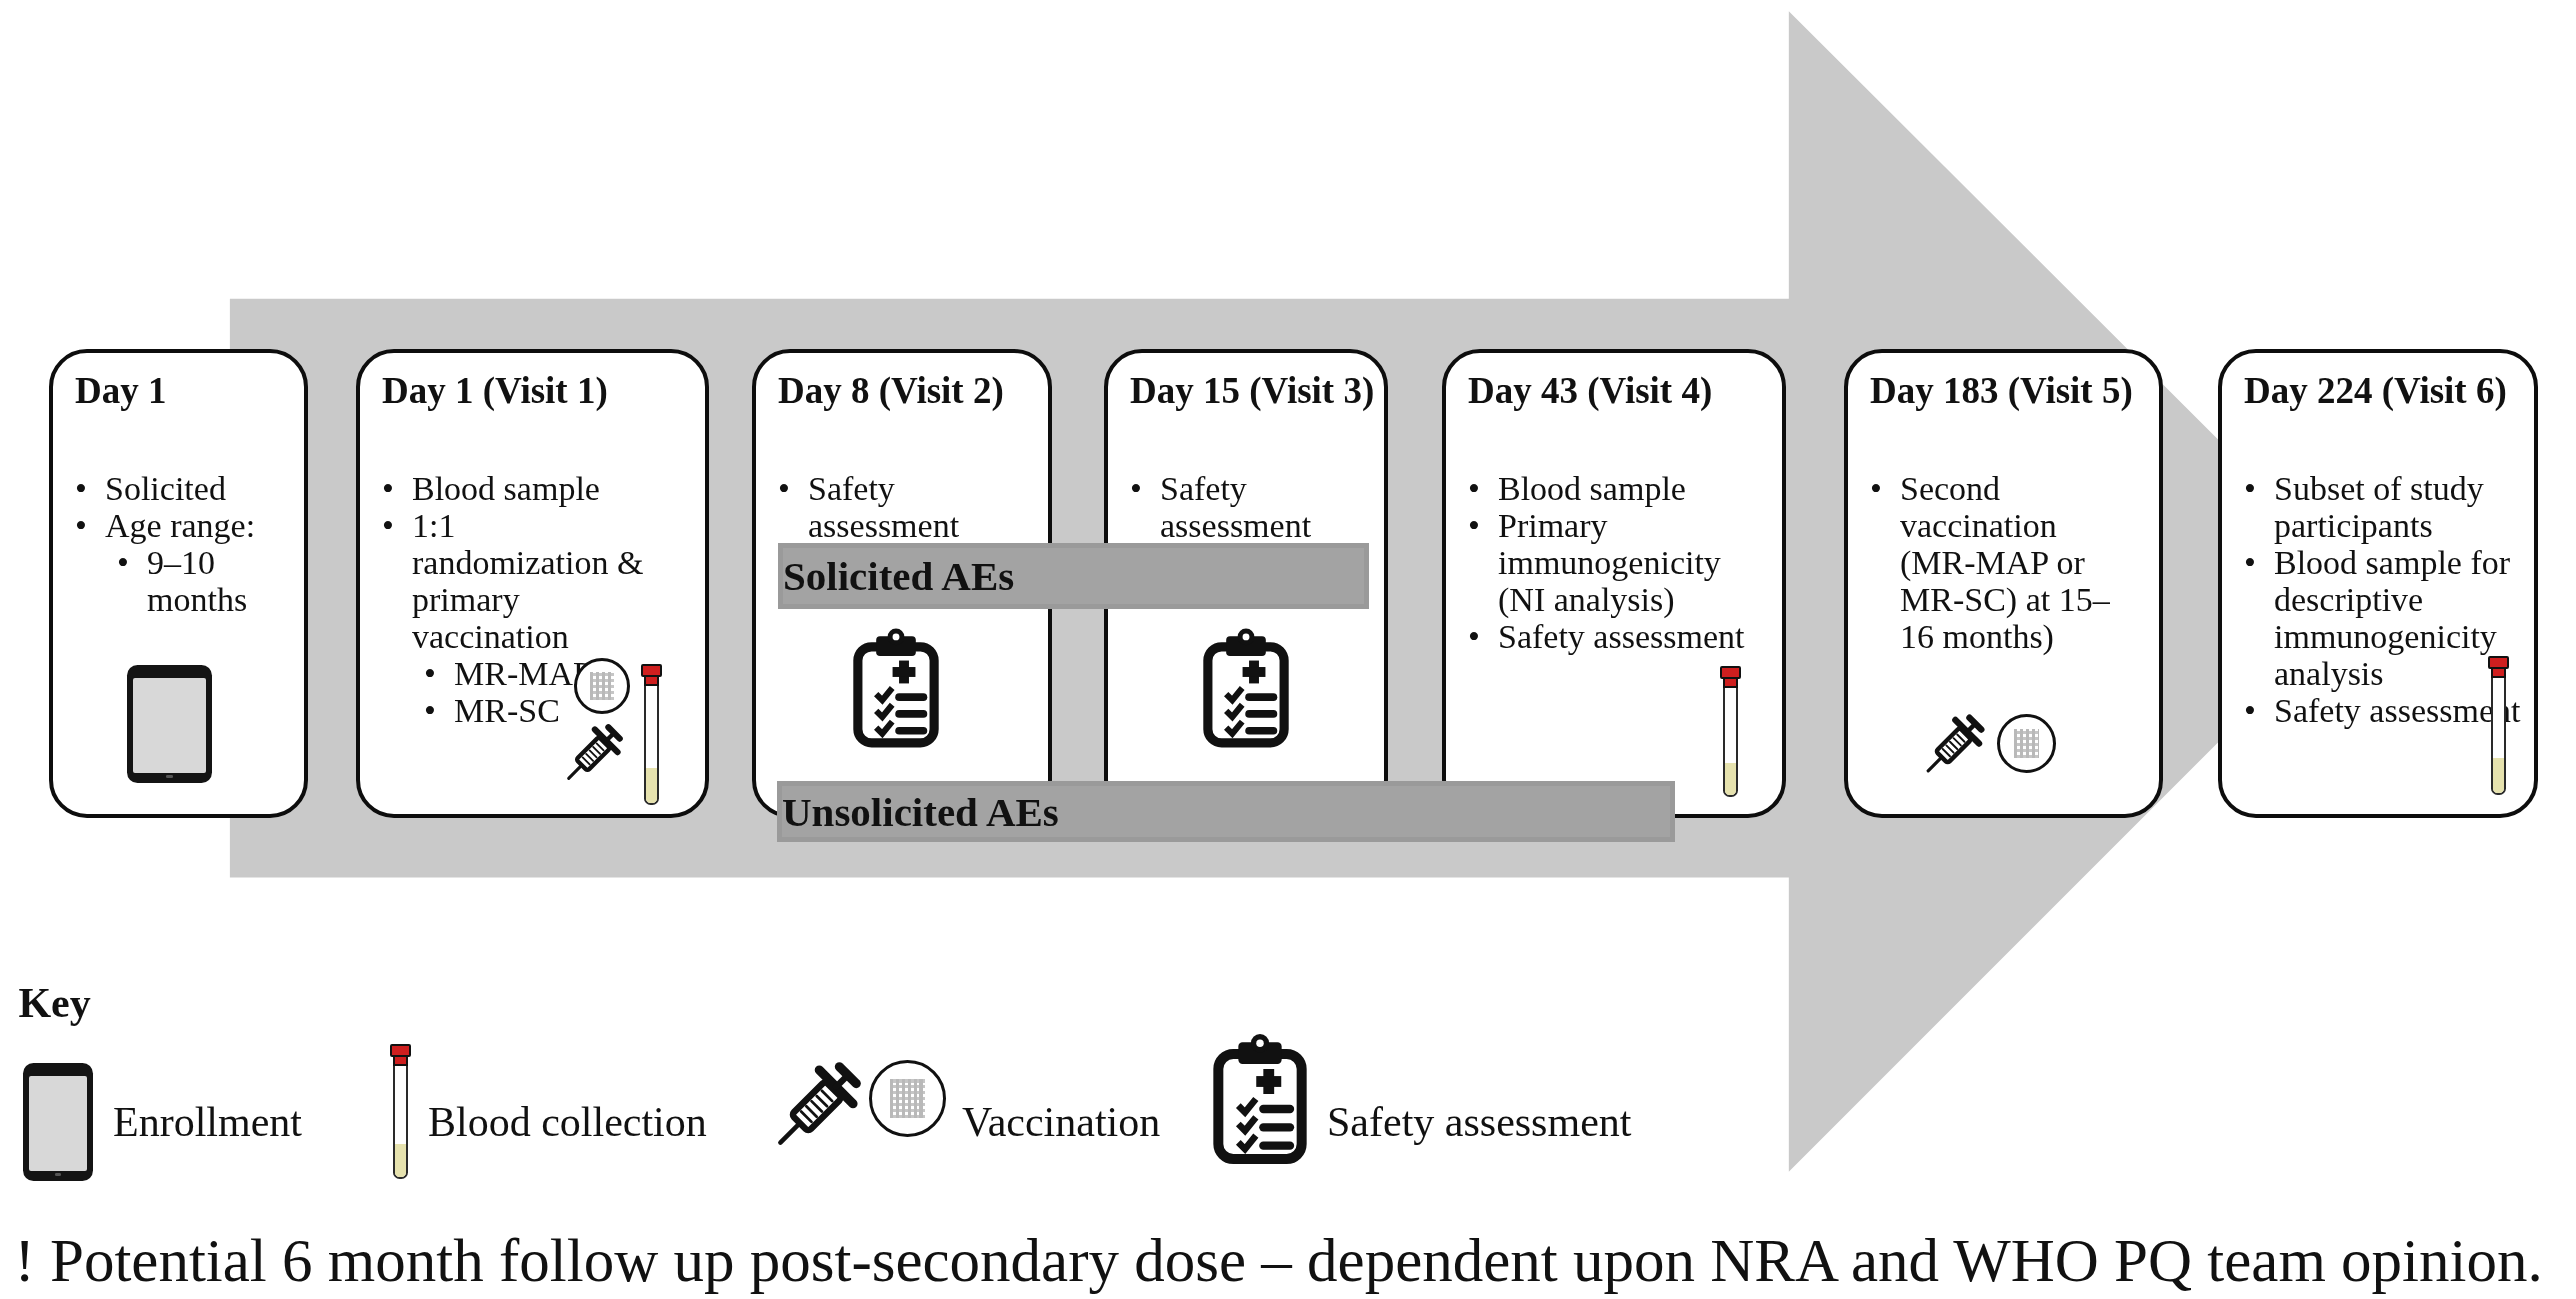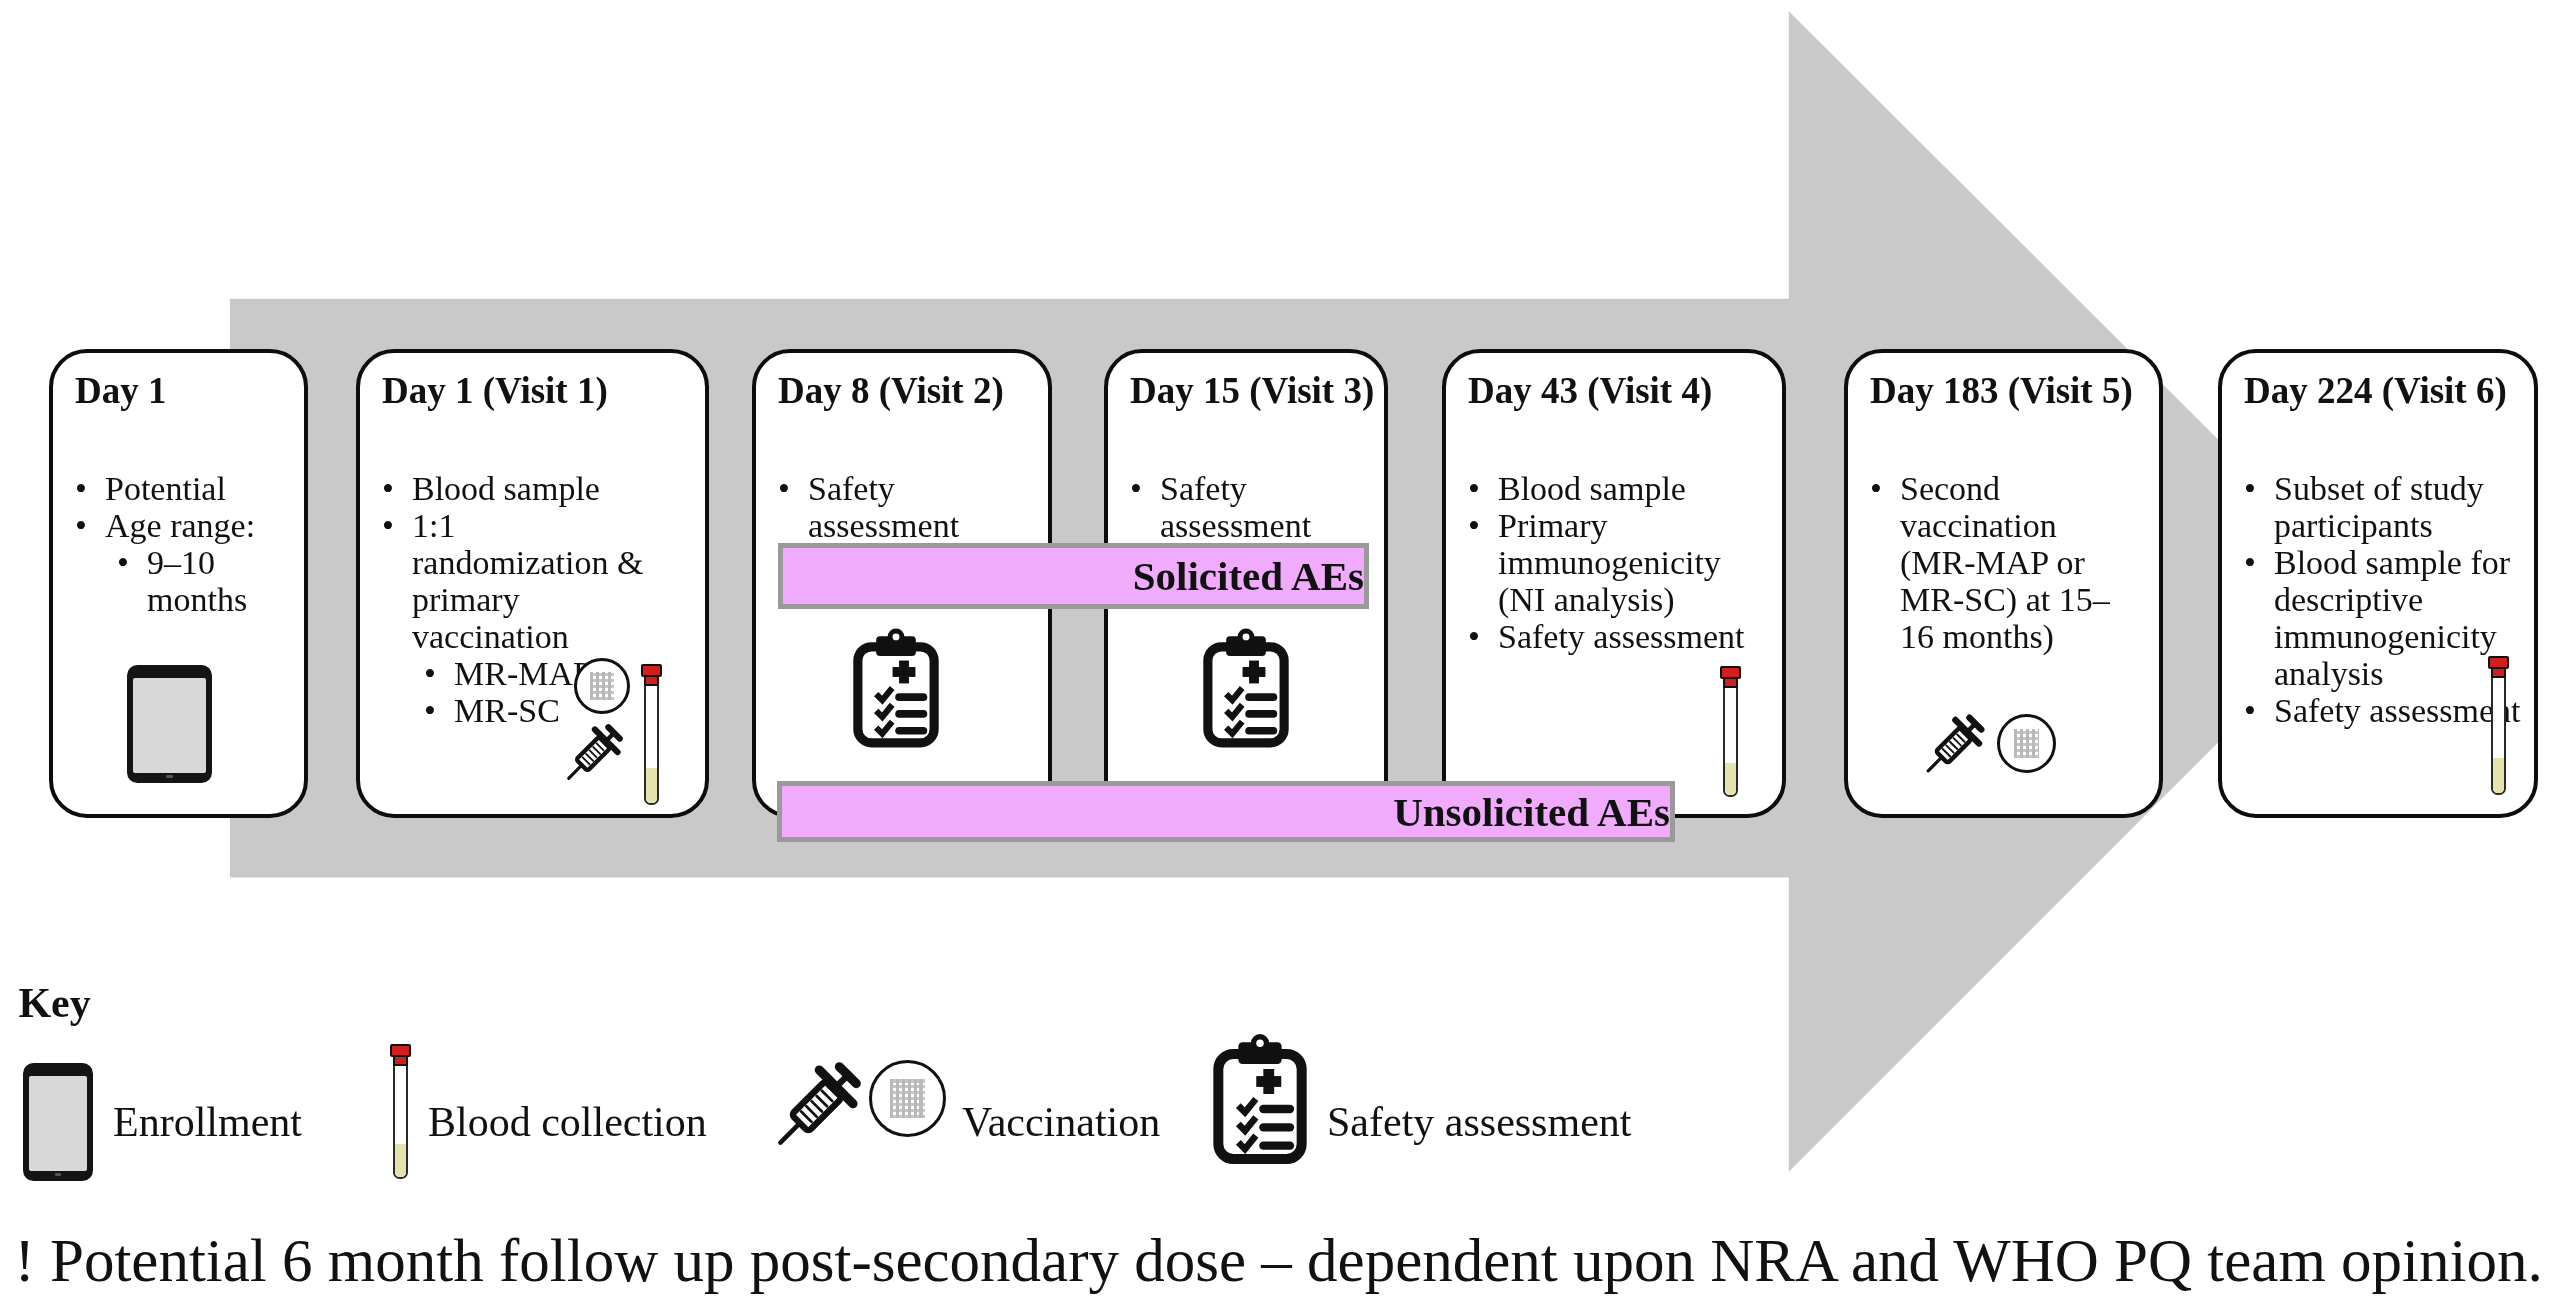--- a/index.html
+++ b/index.html
@@ -19,22 +19,22 @@
   }
   .box h3{margin:0;font-size:37px;font-weight:700;line-height:1.12;white-space:nowrap}
   .list{margin-top:59px;font-size:34px;line-height:37px}
   .li{display:flex}
   .li .b{width:30px;flex:none}
   .li.sub{margin-left:42px}
   .w420{max-width:276px}
   .w360{max-width:236px}
   .w385{max-width:253px}
   .band{
-    position:absolute;z-index:4;background:#f0abfc;border:5.3px solid var(--c-band_border);
-    display:flex;align-items:center;justify-content:flex-end;
+    position:absolute;z-index:4;background:#a3a3a3;border:5.3px solid var(--c-band_border);
+    display:flex;align-items:center;justify-content:flex-start;
     font-size:41px;font-weight:700;
   }
   .icon{position:absolute;z-index:3}
   
   .tablet{background:#141414;border-radius:10.5px;padding:13px 5.9px 10.5px}
   .tablet .screen{width:100%;height:100%;background:var(--c-tablet_screen);border-radius:2px}
   .tablet .dot{width:6.6px;height:3.3px;background:#555;margin:2.6px auto 0;border-radius:1.3px}
   
   .tube{display:flex;flex-direction:column;align-items:center}
   .tube .cap{width:21px;height:13px;background:var(--c-tube_cap);border:2px solid #111;border-radius:2px}
@@ -95,21 +95,21 @@
 
 <svg class="arrow-svg" width="2576" height="1299" viewBox="0 0 3924 1979">
   <polygon points="350,455 2725,455 2725,17 3610,900 2725,1785 2725,1337 350,1337" style="fill:var(--c-arrow)"></polygon>
 </svg>
 
 <div class="box" style="left:49px;width:259px">
   <h3>Day 1</h3>
   <div class="list">
       <div class="li">
         <span class="b">•</span>
-        <span class="t">Potential</span>
+        <span class="t">Solicited</span>
       </div>
       <div class="li">
         <span class="b">•</span>
         <span class="t">Age range:</span>
       </div>
       <div class="li sub">
         <span class="b">•</span>
         <span class="t">9–10 months</span>
       </div>
     </div>

